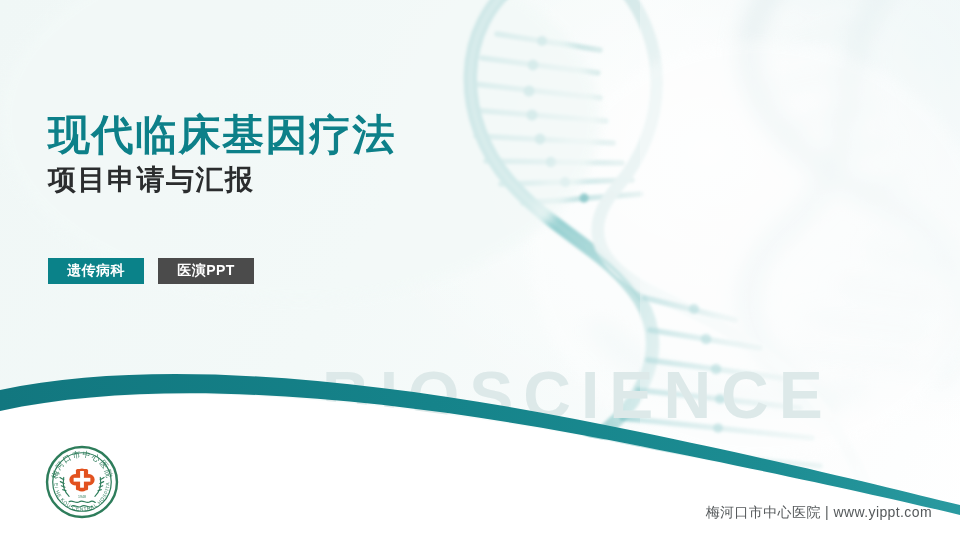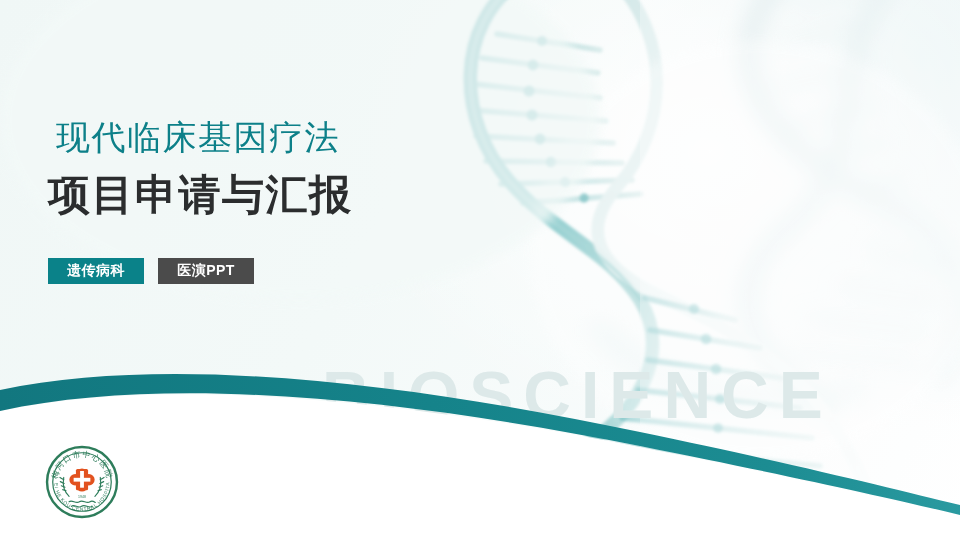--- a/index.html
+++ b/index.html
@@ -60,30 +60,30 @@
   }
 
   
   .title-block {
     position: absolute;
     left: 48px;
     top: 108px;
     width: 470px;
   }
   .title-line1 {
-    font-size: 34px;
-    font-weight: 400;
+    font-size: 42px;
+    font-weight: 700;
     color: #0d8089;
     letter-spacing: 1.5px;
     line-height: 1.28;
-    margin: 8px;
+    margin: 0;
     white-space: nowrap;
   }
   .title-line2 {
-    font-size: 42px;
+    font-size: 28px;
     font-weight: 700;
     color: #2b2d2e;
     letter-spacing: 1.5px;
     line-height: 1.28;
     margin: 0;
     white-space: nowrap;
   }
 
   .badge-row {
     position: absolute;
@@ -331,14 +331,15 @@
 
       <text x="50" y="70.5" font-size="4.6" fill="#2e7d5b" text-anchor="middle" font-family="'Liberation Sans',sans-serif">1948</text>
 
       <g stroke="#2e7d5b" stroke-width="1.5" fill="none" stroke-linecap="round">
         <path d="M 33 76 C 37 72.5, 42 79.5, 46.5 76 C 51 72.5, 56 79.5, 60.5 76 C 63.5 73.8, 66 76, 67.5 77"></path>
         <path d="M 36 82 C 40 78.5, 45 85.5, 49.5 82 C 54 78.5, 59 85.5, 63.5 82"></path>
       </g>
     </svg>
   </div>
 
+  <div class="footer-text">梅河口市中心医院 | www.yippt.com</div>
 
 </div>
 
 </body></html>

